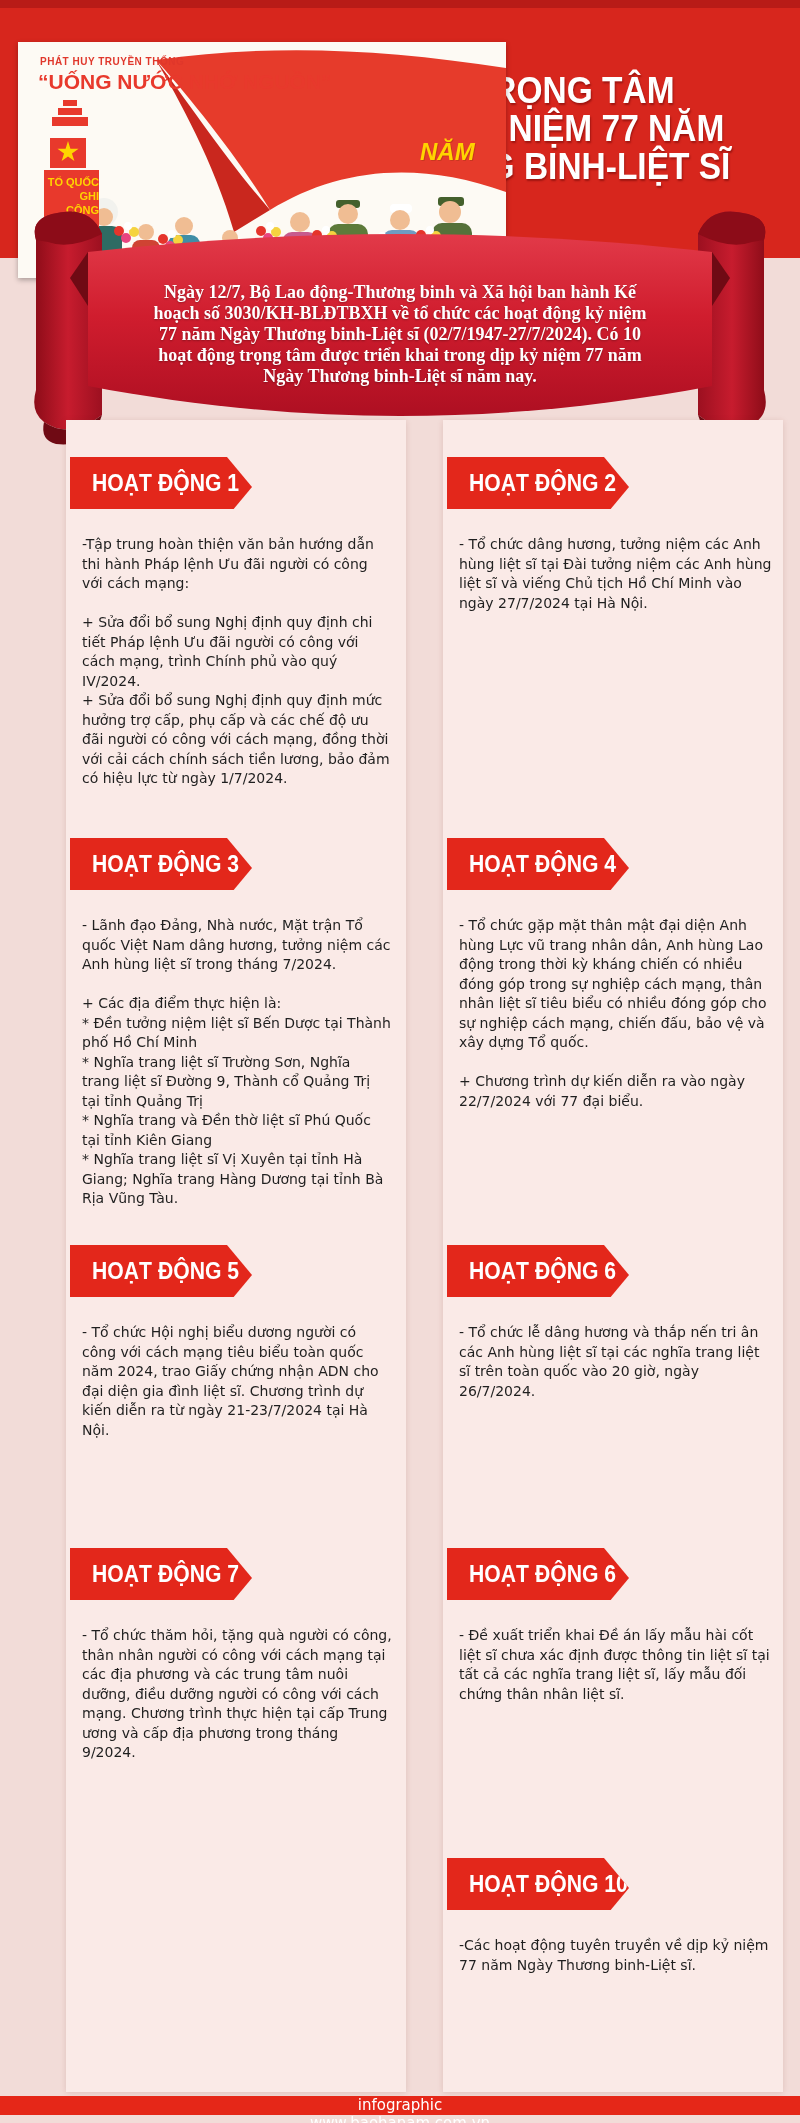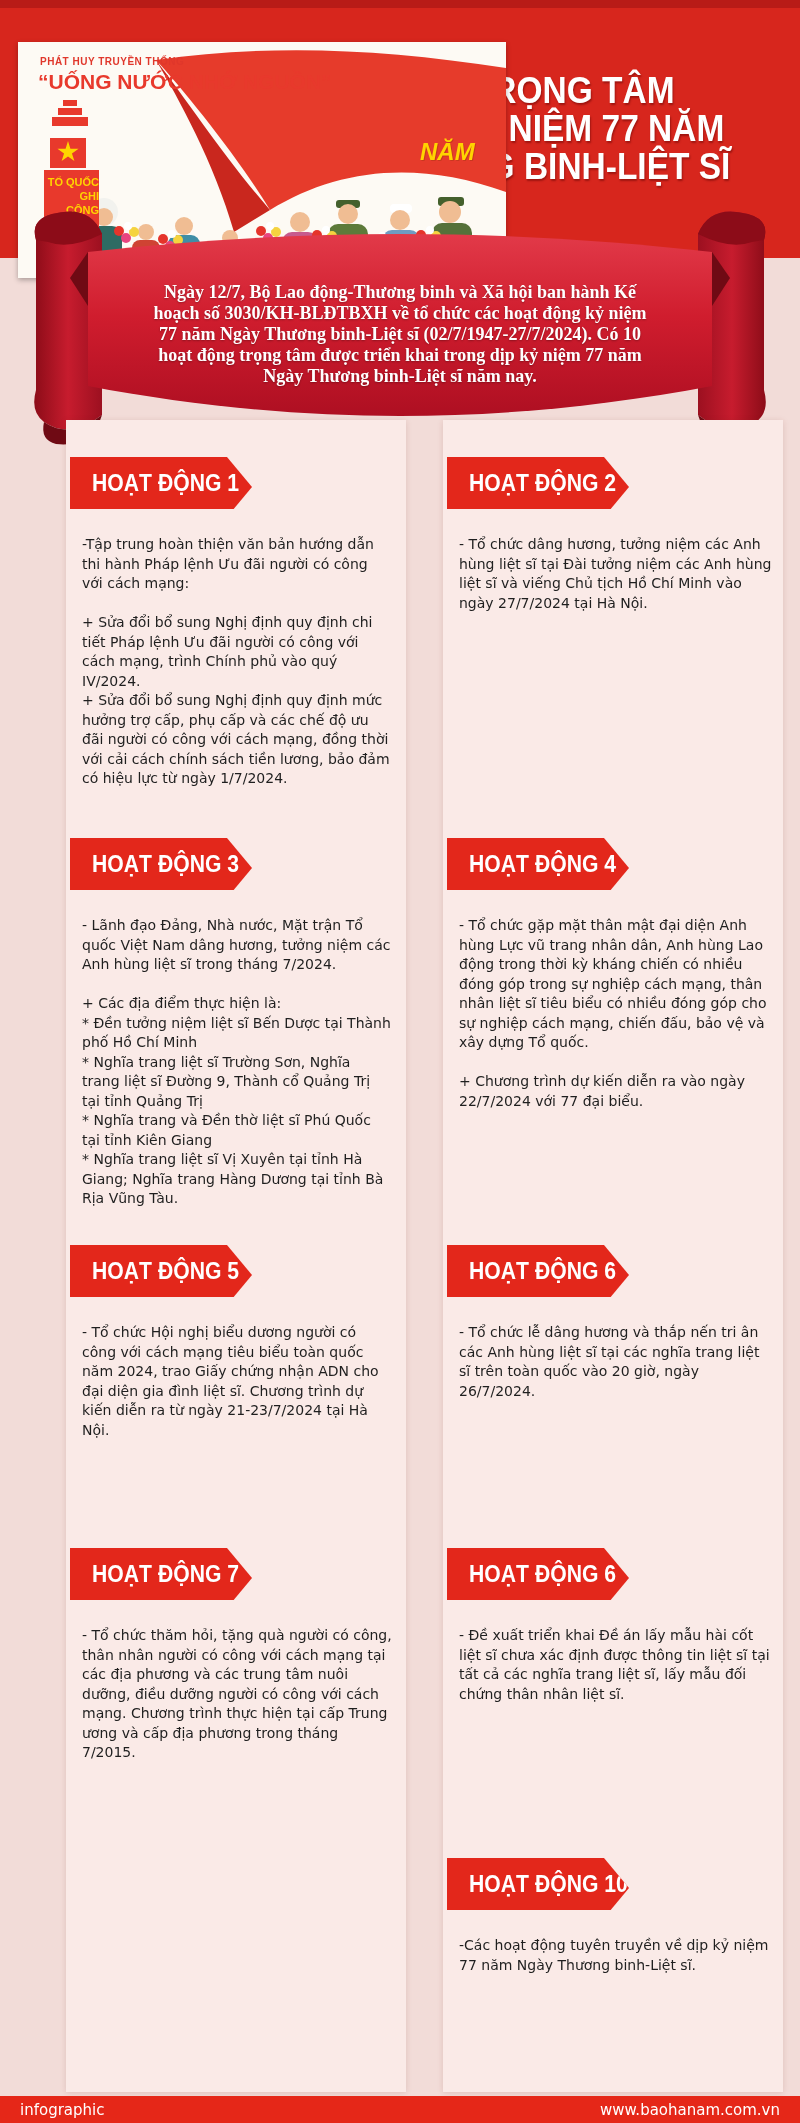--- a/index.html
+++ b/index.html
@@ -57,23 +57,23 @@
   .sec-l{left:70px;width:322px;}
   .sec-r{left:447px;width:325px;}
   .arrow{position:relative;width:182px;height:52px;background:#e3271b;display:flex;align-items:center;
          clip-path:polygon(0 0,157px 0,182px 30px,157px 60px,0 60px);}
   .arrow span{color:#fff;font:bold 23px "Liberation Sans",sans-serif;padding-left:24px;
               transform:scaleX(.92);transform-origin:left;white-space:nowrap;}
   .sbody{margin-top:26px;padding-left:12px;color:#1f1f1f;font-weight:normal;
          font-size:14px;line-height:19.5px;white-space:pre-line;}
 
   
-  .footer{position:absolute;left:0;top:2096px;width:800px;height:27px;background:#e52718;
+  .footer{position:absolute;left:0;top:2096px;width:800px;height:19px;background:#e52718;
           color:#fff;display:flex;justify-content:space-between;align-items:center;
-          padding:0 20px;box-sizing:border-box;font-size:15px;}
+          padding:0 20px;box-sizing:border-box;font-size:15px;flex-direction:column;}
   .footer .fr{font-weight:normal;}
 </style>
 </head>
 <body>
 
 <div class="page">
 
   <div class="topstrip"></div>
 
   <div class="header">
@@ -244,21 +244,21 @@
   <div class="section sec-r" style="top:1245px">
     <div class="arrow">
         <span>HOẠT ĐỘNG 6</span>
       </div>
     <div class="sbody">- Tổ chức lễ dâng hương và thắp nến tri ân các Anh hùng liệt sĩ tại các nghĩa trang liệt sĩ trên toàn quốc vào 20 giờ, ngày 26/7/2024.</div>
   </div>
   <div class="section sec-l" style="top:1548px">
     <div class="arrow">
         <span>HOẠT ĐỘNG 7</span>
       </div>
-    <div class="sbody">- Tổ chức thăm hỏi, tặng quà người có công, thân nhân người có công với cách mạng tại các địa phương và các trung tâm nuôi dưỡng, điều dưỡng người có công với cách mạng. Chương trình thực hiện tại cấp Trung ương và cấp địa phương trong tháng 7/2015.</div>
+    <div class="sbody">- Tổ chức thăm hỏi, tặng quà người có công, thân nhân người có công với cách mạng tại các địa phương và các trung tâm nuôi dưỡng, điều dưỡng người có công với cách mạng. Chương trình thực hiện tại cấp Trung ương và cấp địa phương trong tháng 9/2024.</div>
   </div>
   <div class="section sec-r" style="top:1548px">
     <div class="arrow">
         <span>HOẠT ĐỘNG 6</span>
       </div>
     <div class="sbody">- Đề xuất triển khai Đề án lấy mẫu hài cốt liệt sĩ chưa xác định được thông tin liệt sĩ tại tất cả các nghĩa trang liệt sĩ, lấy mẫu đối chứng thân nhân liệt sĩ.</div>
   </div>
   <div class="section sec-r" style="top:1858px">
     <div class="arrow">
         <span>HOẠT ĐỘNG 10</span>

